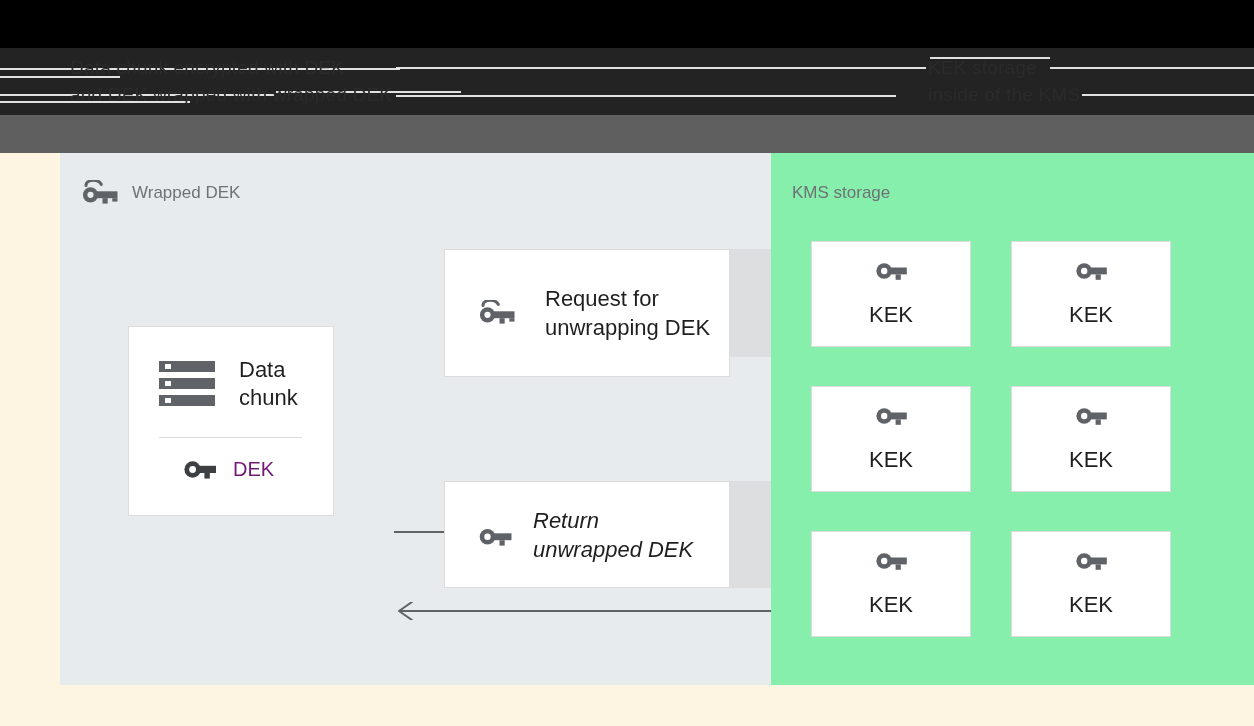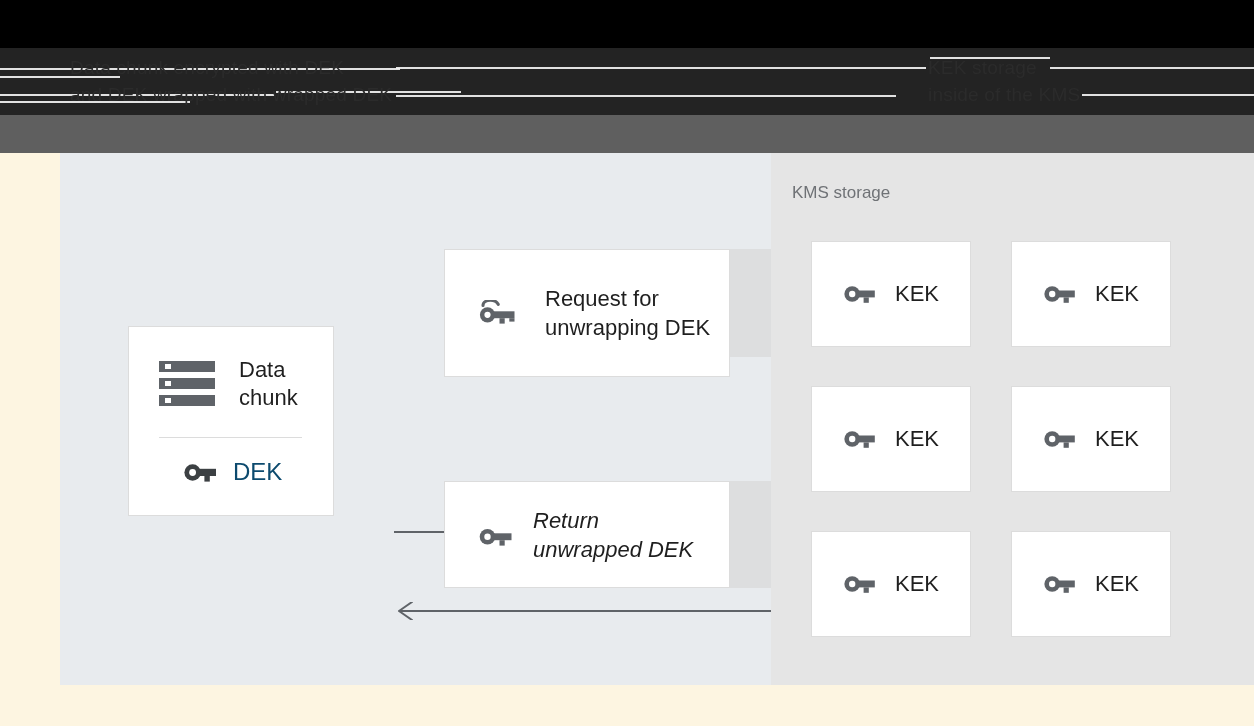--- a/index.html
+++ b/index.html
@@ -86,21 +86,21 @@
   #client-panel-header .label {
     color: #6f7276;
     font-size: 17px;
   }
 
   
   #kms-panel {
     position: absolute;
     left: 771px; top: 153px;
     width: 483px; height: 532px;
-    background: #e5e5e5;
+    background: #86efac;
   }
   #kms-panel-header {
     position: absolute;
     left: 21px; top: 30px;
     color: #6f7276;
     font-size: 17px;
   }
   #kek-grid {
     position: absolute;
     left: 40px; top: 88px;
@@ -110,20 +110,21 @@
   }
   .kek-card {
     width: 160px; height: 106px;
     background: #ffffff;
     border: 1px solid #dcdcdc;
     box-sizing: border-box;
     display: flex;
     align-items: center;
     justify-content: center;
     gap: 20px;
+    flex-direction: column;
   }
   .kek-card .kek-label {
     font-size: 22px;
     color: #1f1f1f;
   }
 
   
   #data-chunk-card {
     position: absolute;
     left: 128px; top: 326px;
@@ -152,22 +153,22 @@
     background: #dcdcdc;
   }
   #dek-row {
     position: absolute;
     left: 54px; top: 131px;
     display: flex;
     align-items: center;
     gap: 16px;
   }
   #dek-label {
-    font-size: 24px;
-    color: #0c4a6e;
+    font-size: 20px;
+    color: #701a75;
   }
 
   
   .msg-card {
     position: absolute;
     background: #ffffff;
     border: 1px solid #dcdcdc;
     box-sizing: border-box;
     display: flex;
     align-items: center;
@@ -240,20 +241,33 @@
 and DEK wrapped with wrapped DEK</div>
   <div id="title-right">KEK storage
 inside of the KMS</div>
 </div>
 
 <div id="gray-band"></div>
 <div id="canvas-bg"></div>
 
 <div id="client-panel">
 
+  <div id="client-panel-header">
+    <span>
+      <svg class="key-icon" width="38" height="26" viewBox="0 0 38 26">
+        <path d="M6 5.5 C6 1.8 10 0.2 13.5 0.2 C17.5 0.2 20 2.2 21.2 4.3" fill="none" stroke="#5f6368" stroke-width="3.1" stroke-linecap="round"></path>
+        <circle cx="10.5" cy="14.8" r="7.6" fill="#5f6368"></circle>
+        <circle cx="10.5" cy="14.8" r="3.1" fill="#e8ebee"></circle>
+        <rect x="17" y="11.3" width="20.5" height="6.9" fill="#5f6368"></rect>
+        <rect x="22.5" y="18.2" width="5.2" height="5.4" fill="#5f6368"></rect>
+        <rect x="32.3" y="18.2" width="5.2" height="3.4" fill="#5f6368"></rect>
+      </svg>
+    </span>
+    <span class="label">Wrapped DEK</span>
+  </div>
 
   <svg id="arrow-to-kms" viewBox="0 0 440 18">
     <line x1="0" y1="9" x2="434" y2="9" stroke="#5f6368" stroke-width="2"></line>
     <path d="M424 0 L440 9 L424 18 L430 9 Z" fill="#5f6368"></path>
   </svg>
 
   <svg id="arrow-to-client" viewBox="0 0 440 18">
     <line x1="6" y1="9" x2="440" y2="9" stroke="#5f6368" stroke-width="2"></line>
     <path d="M18 0 L5 9 L18 18" fill="none" stroke="#5f6368" stroke-width="2" stroke-linecap="round" stroke-linejoin="round"></path>
   </svg>

